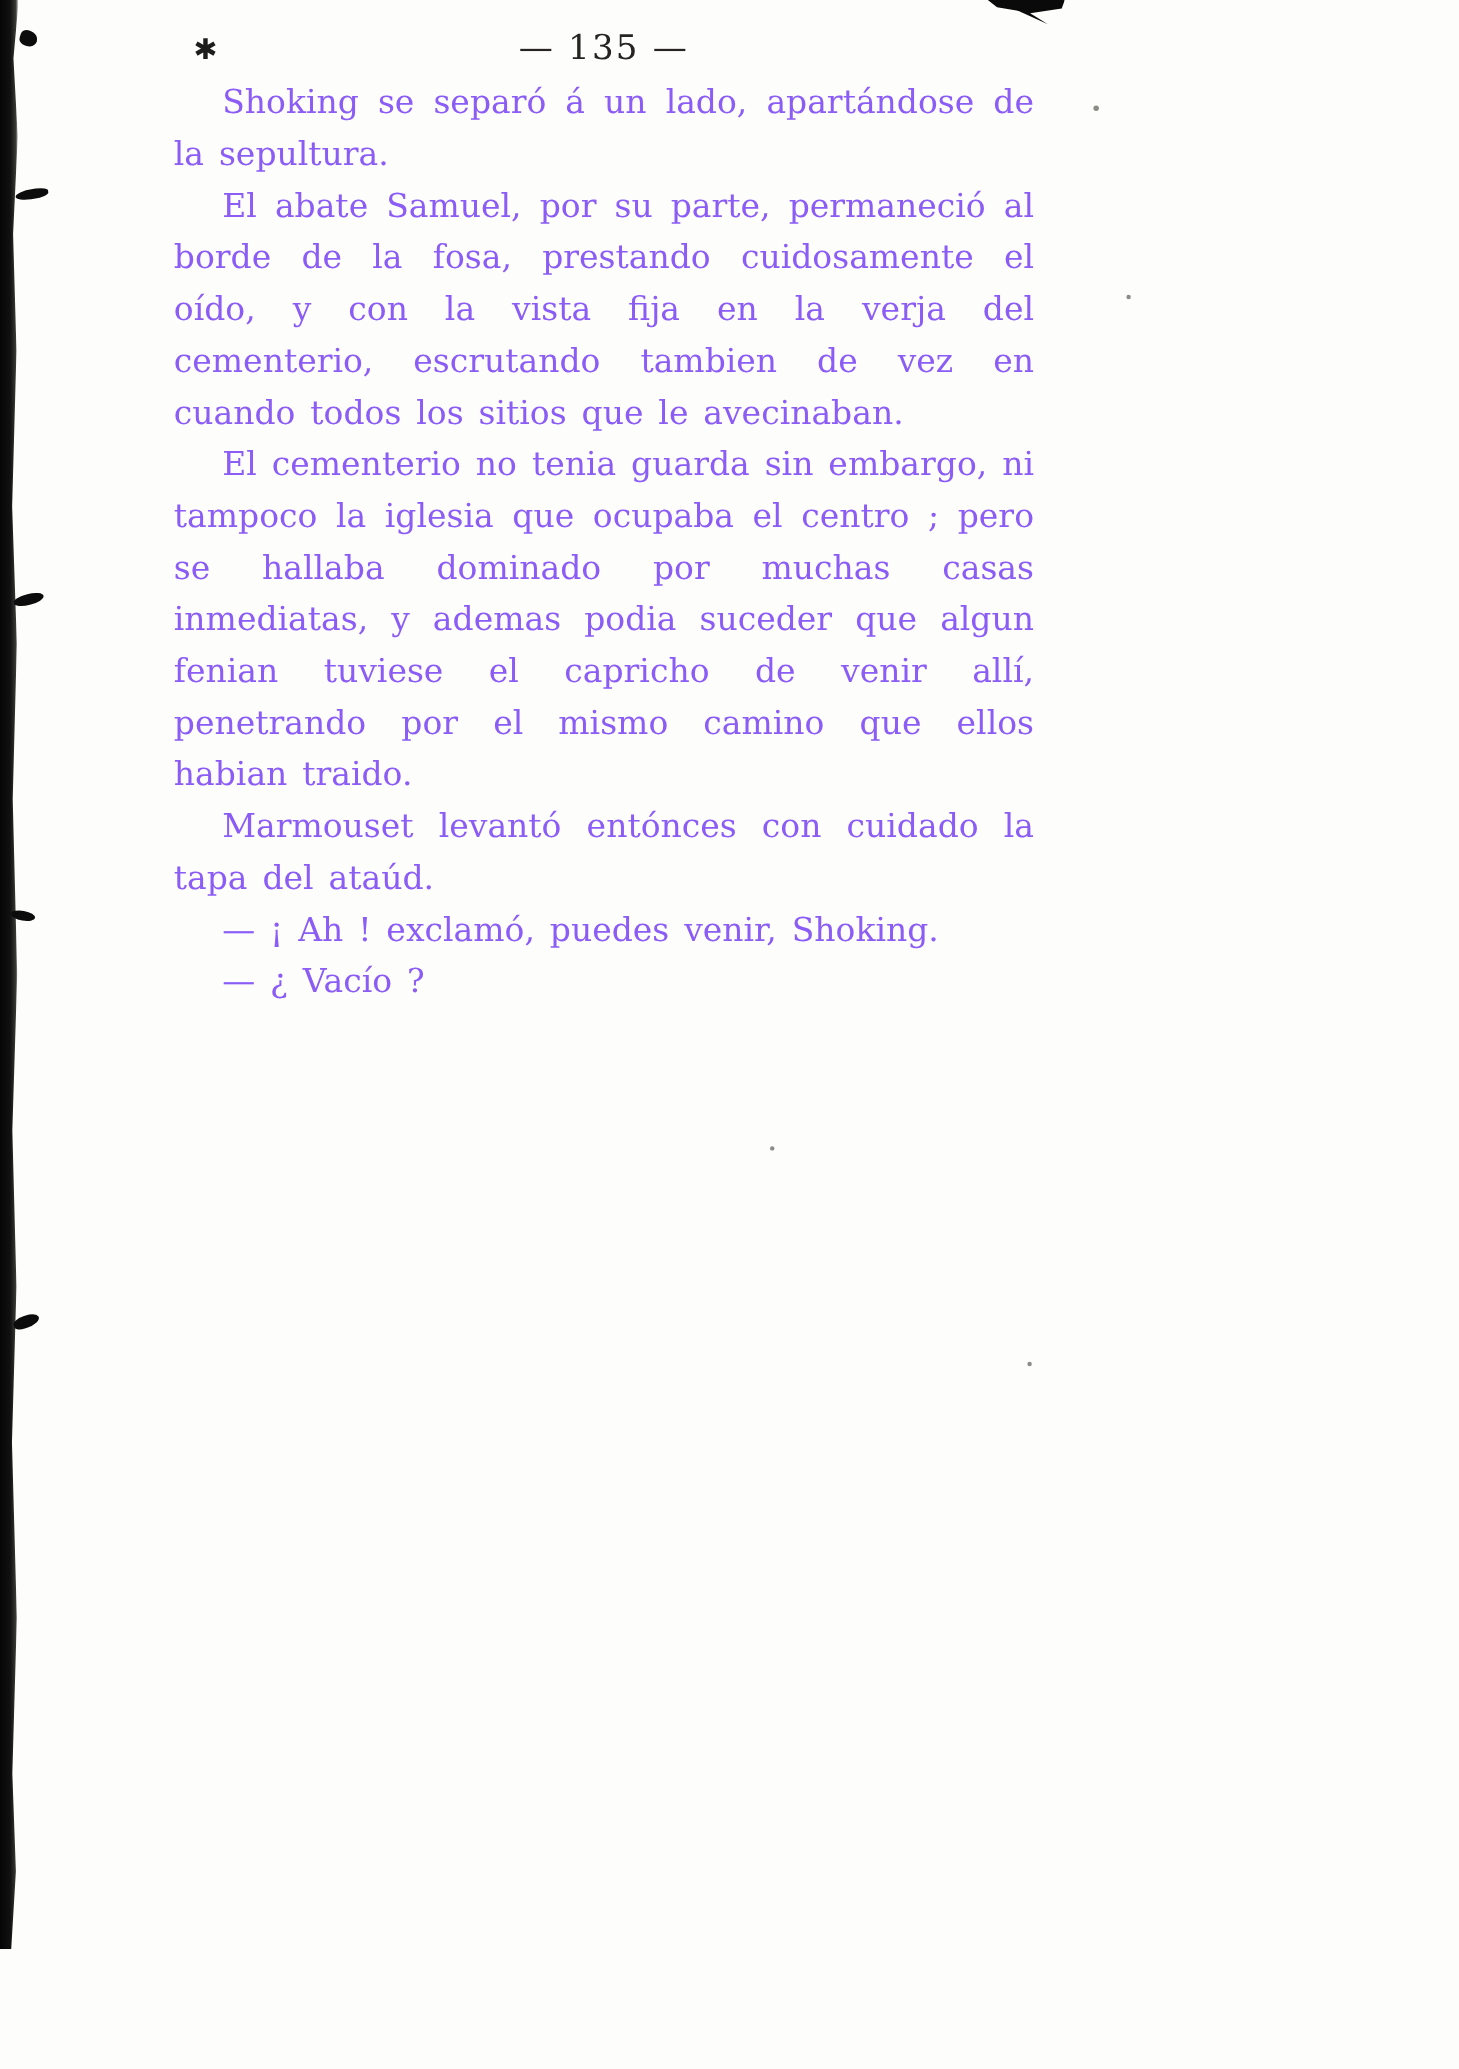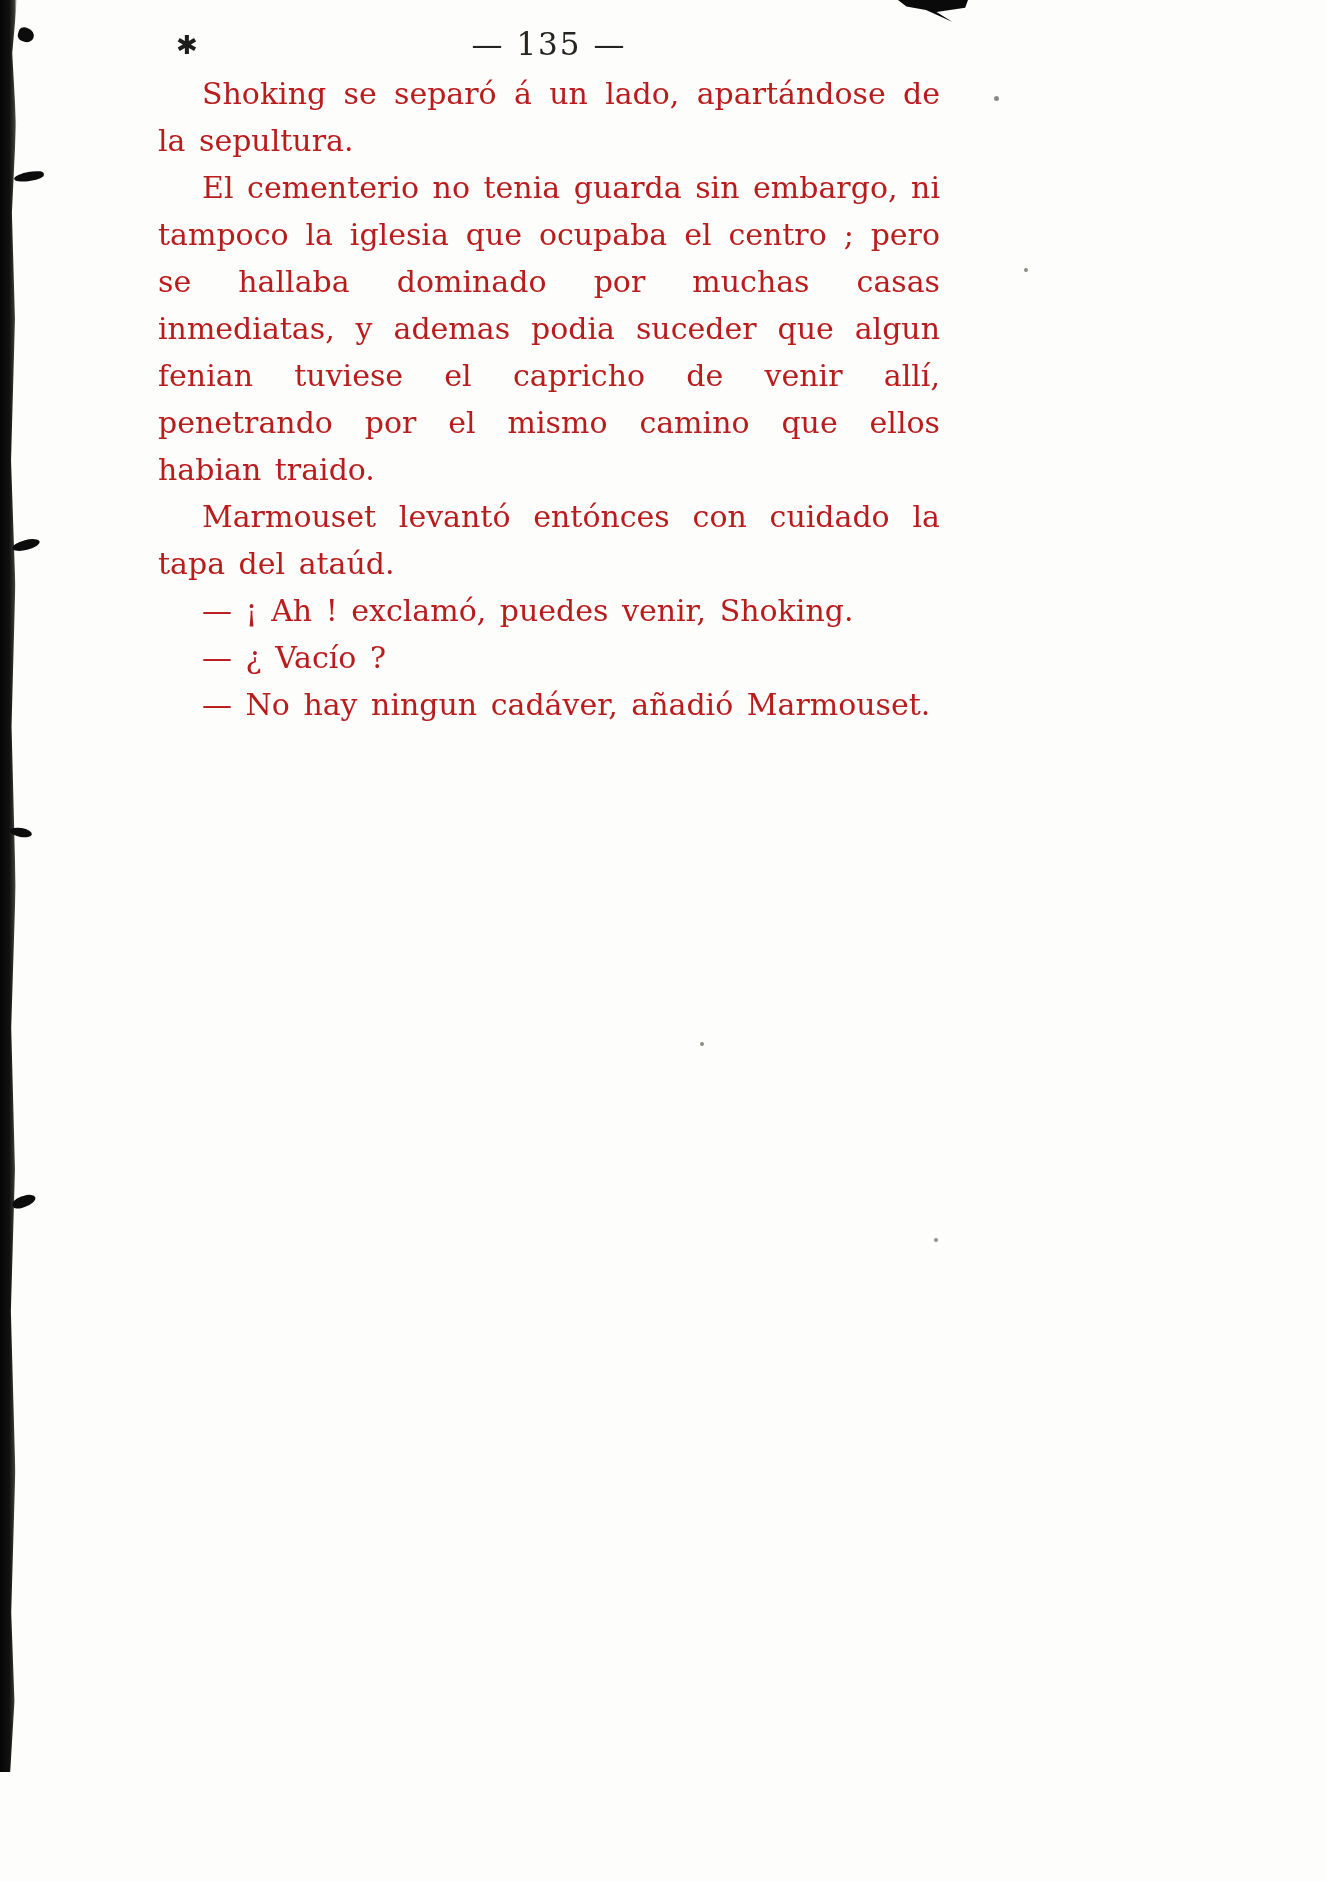--- a/index.html
+++ b/index.html
@@ -82,21 +82,21 @@
     top: 70px;
     width: 782px;
   }
   .para {
     margin: 0;
     font-size: 30px;
     line-height: 47px;
     text-align: justify;
     text-indent: 44px;
     word-spacing: 4px;
-    color: #b91c1c;
+    color: #8b5cf6;
   }
 </style>
 </head>
 <body>
 
 <div class="page">
 
   <div class="binding-strip"></div>
   <div class="binding-mark mark-corner-top"></div>
   <div class="binding-mark mark-hook-top"></div>
@@ -107,20 +107,20 @@
   <div class="wedge-top-right"></div>
   <div class="speck-dot dot-1"></div>
   <div class="speck-dot dot-2"></div>
   <div class="speck-dot dot-3"></div>
   <div class="speck-dot dot-4"></div>
 
   <div class="page-number">— 135 —</div>
 
   <div class="text-block">
     <p class="para">Shoking se separó á un lado, apartándose de la sepultura.</p>
+    <p class="para">El abate Samuel, por su parte, permaneció al borde de la fosa, prestando cuidosamente el oído, y con la vista fija en la verja del cementerio, escrutando tambien de vez en cuando todos los sitios que le avecinaban.</p>
     <p class="para">El cementerio no tenia guarda sin embargo, ni tampoco la iglesia que ocupaba el centro ; pero se hallaba dominado por muchas casas inmediatas, y ademas podia suceder que algun fenian tuviese el capricho de venir allí, penetrando por el mismo camino que ellos habian traido.</p>
     <p class="para">Marmouset levantó entónces con cuidado la tapa del ataúd.</p>
     <p class="para">— ¡ Ah ! exclamó, puedes venir, Shoking.</p>
     <p class="para">— ¿ Vacío ?</p>
-    <p class="para">— No hay ningun cadáver, añadió Marmouset.</p>
   </div>
 
 </div>
 
 </body></html>

